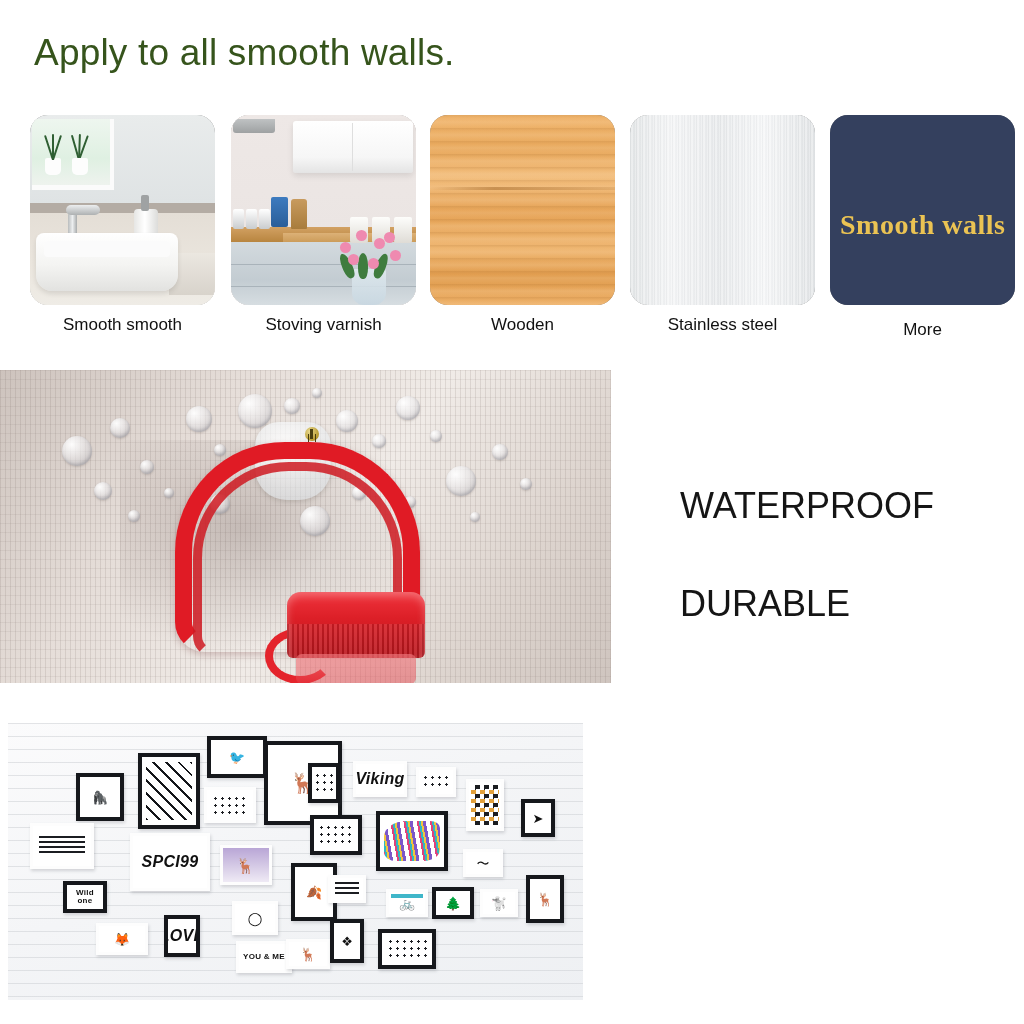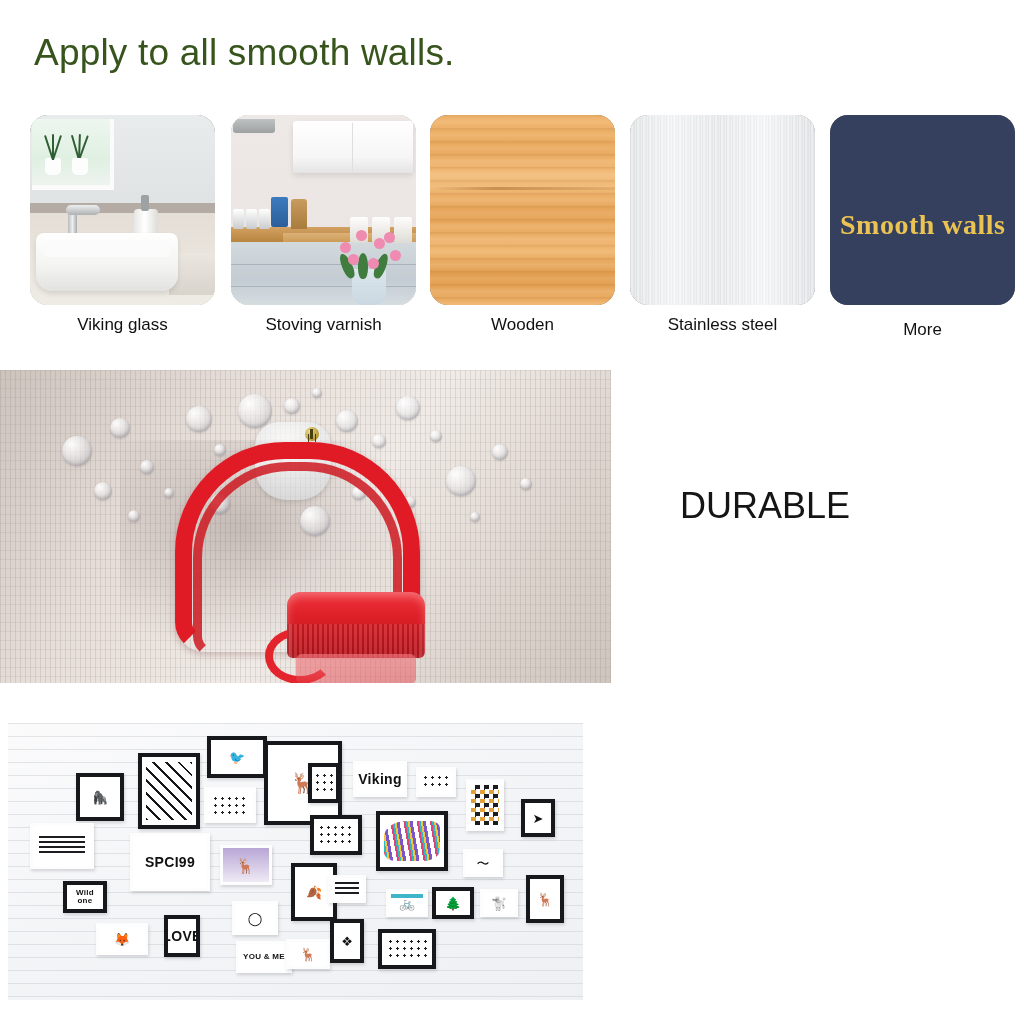--- a/index.html
+++ b/index.html
@@ -343,21 +343,21 @@
   .frame.white { border: 3px solid #fdfdfd; }
   .frame .art {
     position:absolute; inset:0;
     display:flex; align-items:center; justify-content:center;
     overflow:hidden;
     font-family: "Liberation Sans", sans-serif;
     color:#111;
     background:#fff;
   }
   .art-txt { font-size: 8px; font-weight: bold; letter-spacing:.3px; line-height:1; text-align:center; }
-  .art-txt.big { font-size: 14px; }
+  .art-txt.big { font-size: 16px; font-style: italic; }
   .art-glyph { font-size: 20px; line-height: 1; color:#111; }
   .art-glyph.sm { font-size: 13px; }
   .art-lines {
     width: 78%; height: 64%;
     background: repeating-linear-gradient(180deg,#1b1d21 0 2px, #ffffff 2px 5px);
   }
   .art-dots {
     width: 80%; height: 70%;
     background:
       radial-gradient(circle, #1b1d21 1.2px, transparent 1.4px) 0 0/7px 7px,
@@ -417,21 +417,21 @@
           </div>
         </div>
         <div class="bath-counter"></div>
         <div class="bath-lower"></div>
         <div class="bath-tub"></div>
         <div class="faucet"></div>
         <div class="dispenser"></div>
         <div class="sink"></div>
       </div>
     </div>
-    <div class="swatch-label">Viking glass</div>
+    <div class="swatch-label">Smooth smooth</div>
   </div>
 
   <div class="swatch-cell" style="left:430px;">
     <div class="swatch-tile">
       <div class="wood"></div>
     </div>
     <div class="swatch-label">Wooden</div>
   </div>
 
   <div class="swatch-cell" style="left:231px;">
@@ -524,20 +524,21 @@
     <div class="handle-arc"></div>
     <div class="handle-arc2"></div>
   </div>
   <div class="hook-screw"></div>
   <div class="bottle-ring"></div>
   <div class="bottle-cap"></div>
   <div class="bottle-neck"></div>
 </div>
 
 <div class="features">
+  <div class="feature-line">WATERPROOF</div>
   <div class="feature-line">DURABLE</div>
 </div>
 
 <div class="photowall">
 
   <div class="frame black" style="left:68px;  top:50px;  width:48px; height:48px;">
       <div class="art">
         <span class="art-glyph sm">🦍</span>
       </div>
     </div>

